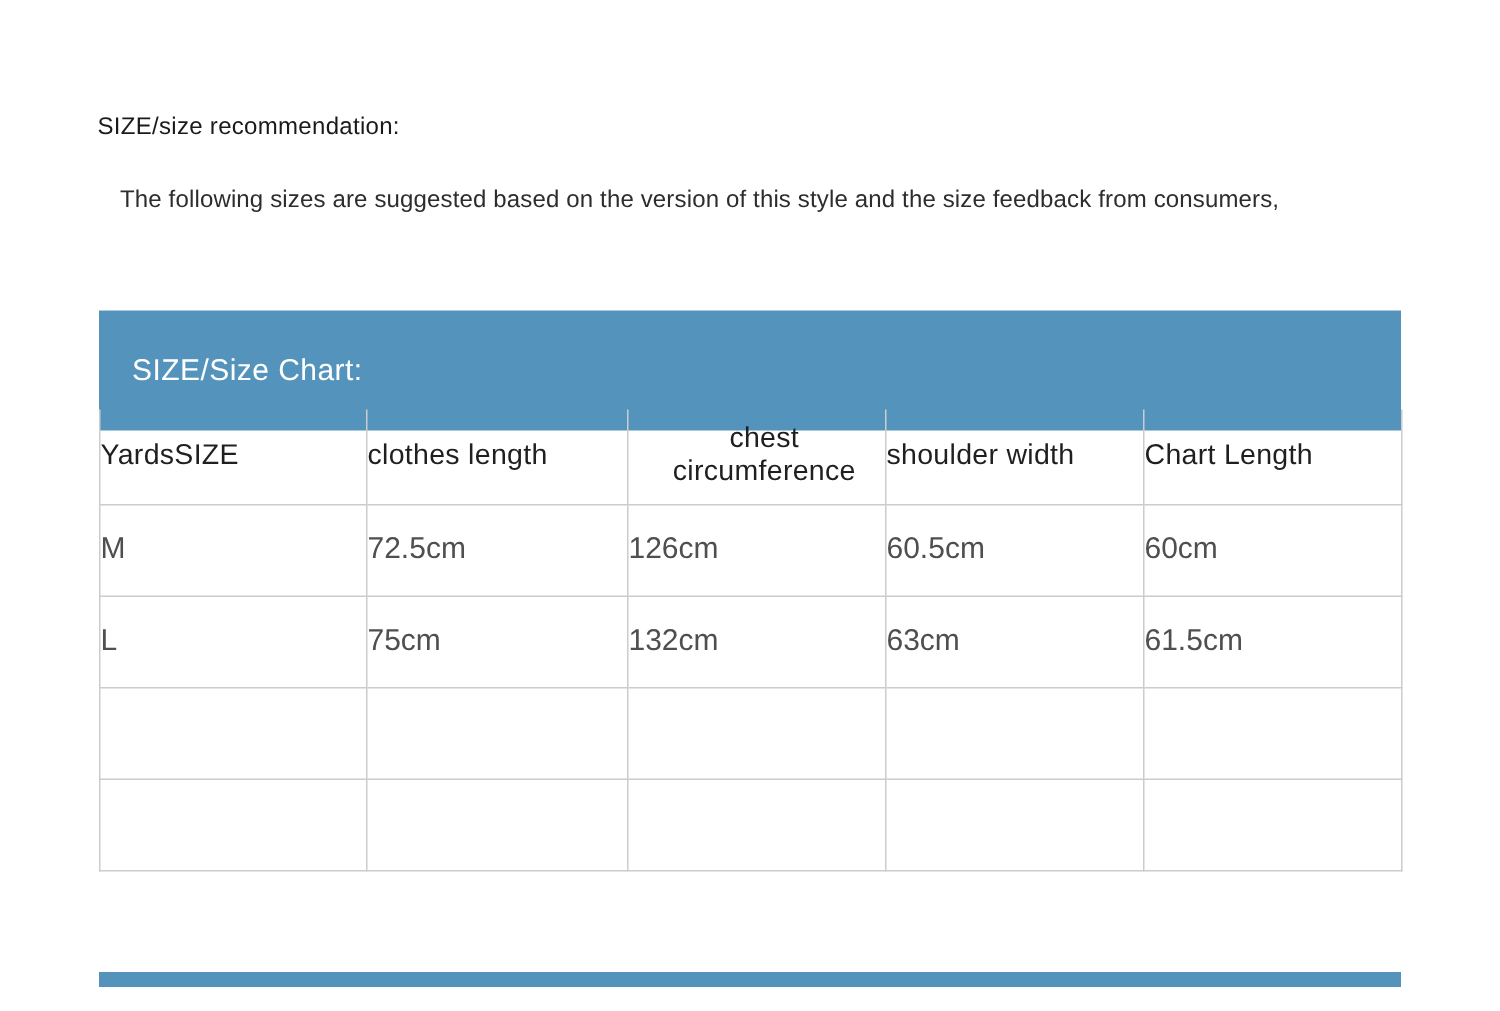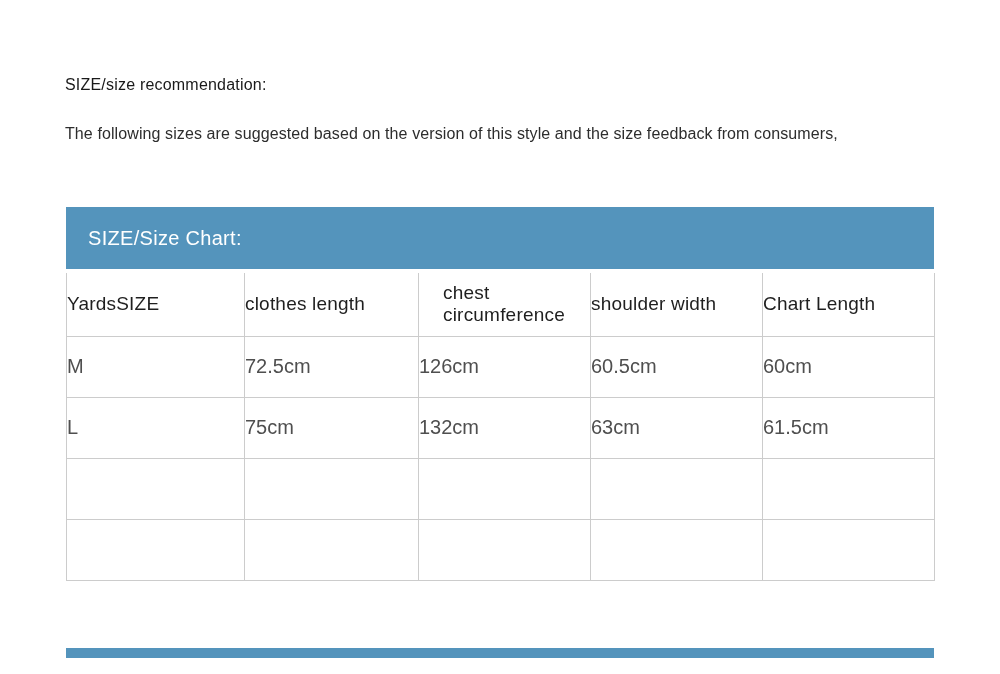--- a/index.html
+++ b/index.html
@@ -16,34 +16,34 @@
     position: absolute;
     left: 65px;
     top: 76px;
     font-size: 16px;
     font-weight: 400;
     color: #1a1a1a;
     letter-spacing: 0.2px;
   }
   .description {
     position: absolute;
-    left: 65px;
+    left: 80px;
     top: 125px;
     font-size: 16px;
     line-height: 17.3px;
     color: #2d2d2d;
     letter-spacing: 0.1px;
   }
   .description .desc-line { white-space: nowrap; }
   .chart-title-bar {
     position: absolute;
     left: 66px;
     top: 207px;
     width: 868px;
-    height: 62px;
+    height: 80px;
     background: #5494bc;
     display: flex;
     align-items: center;
     padding-left: 22px;
   }
   .chart-title-bar .bar-title {
     color: #ffffff;
     font-size: 20px;
     font-weight: 400;
     letter-spacing: 0.3px;
@@ -64,22 +64,22 @@
   }
   .size-table th {
     border-top: none;
     height: 63px;
     font-size: 19px;
     font-weight: 400;
     color: #1f1f1f;
     letter-spacing: 0.2px;
   }
   .size-table th.align-left {
-    text-align: left;
-    padding-left: 24px;
+    text-align: center;
+    padding-left: 10px;
     line-height: 1.15;
   }
   .size-table td {
     height: 61px;
     font-size: 20px;
     color: #4f4f4f;
   }
   .bottom-accent-bar {
     position: absolute;
     left: 66px;

